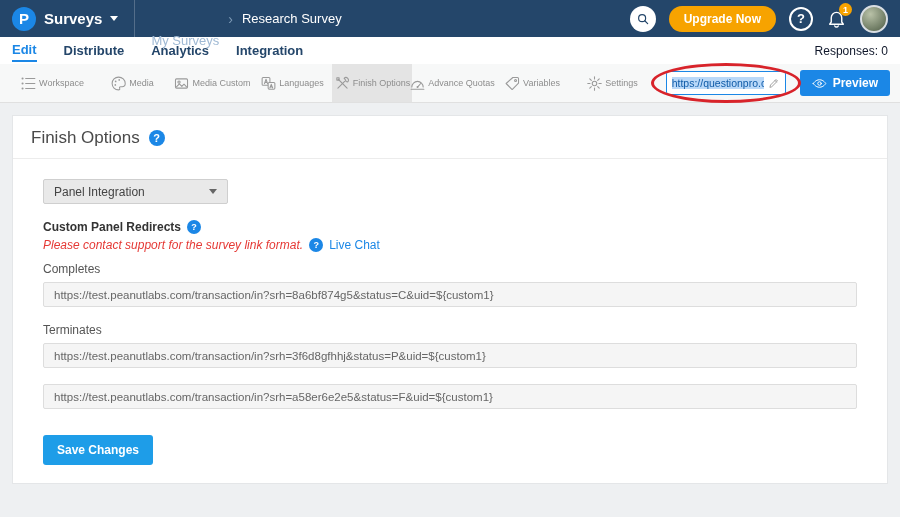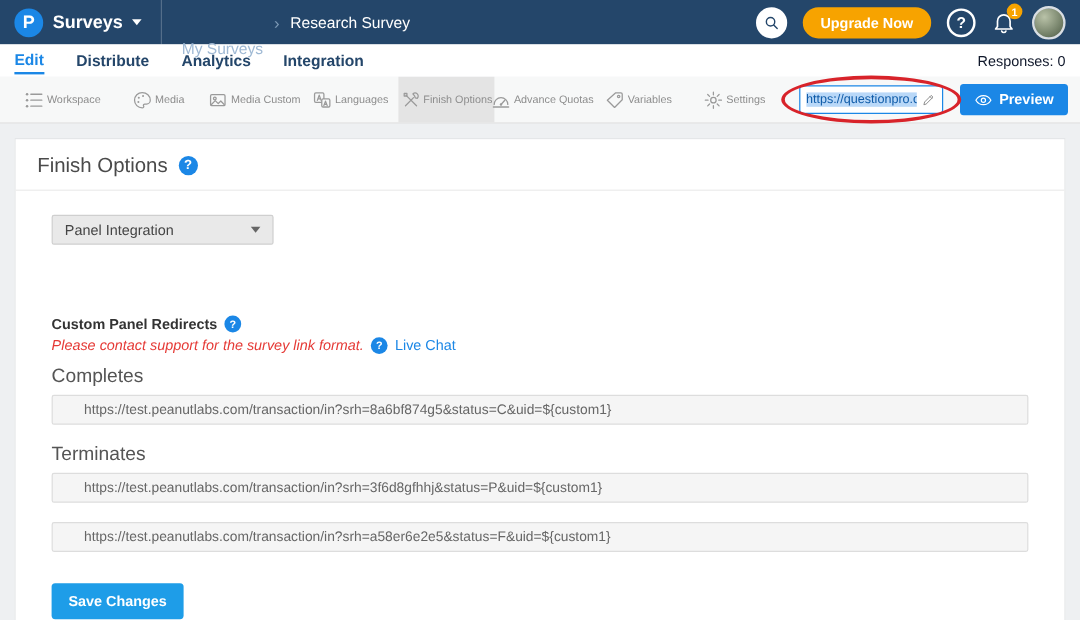--- a/index.html
+++ b/index.html
@@ -120,30 +120,30 @@
   .q-badge.small { width: 14px; height: 14px; font-size: 9px; }
   .card-divider { border-top: 1px solid #ececec; }
   .card-body { padding: 20px 30px 18px; }
   .dropdown {
     display: inline-flex; align-items: center; justify-content: space-between;
     width: 185px; height: 25px; background: #e9e9e9; border: 1px solid #cfcfcf;
     border-radius: 2px; padding: 0 10px; font-size: 12px; color: #444;
     margin-bottom: 16px; cursor: pointer;
   }
   .dropdown .caret-down { border-top-color: #666; }
-  .section-label-row { display: flex; align-items: center; gap: 6px; margin-bottom: 4px; margin-top: 43px; }
+  .section-label-row { display: flex; align-items: center; gap: 6px; margin-bottom: 4px; }
   .section-label { font-size: 12px; font-weight: 700; color: #333; }
   .support-row { display: flex; align-items: center; gap: 6px; margin-bottom: 10px; font-size: 12px; }
   .support-note { color: #e53935; font-style: italic; }
   .live-chat { color: #1b87e6; cursor: pointer; }
   .field-group { margin-bottom: 16px; }
-  .field-label { font-size: 16px; color: #555; margin-bottom: 6px; }
+  .field-label { font-size: 12px; color: #555; margin-bottom: 6px; }
   .field-input {
     width: 100%; height: 25px; background: #f5f5f5; border: 1px solid #ddd;
-    border-radius: 2px; font-size: 11.5px; color: #666; padding: 0 26px;
+    border-radius: 2px; font-size: 11.5px; color: #666; padding: 0 10px;
     font-family: "Liberation Sans", sans-serif;
   }
   .save-btn {
     margin-top: 10px; background: #1e9de8; color: #fff; font-size: 12px;
     font-weight: 600; padding: 8px 14px; border-radius: 3px; border: none; cursor: pointer;
   }
 </style>
 </head>
 <body>
 

